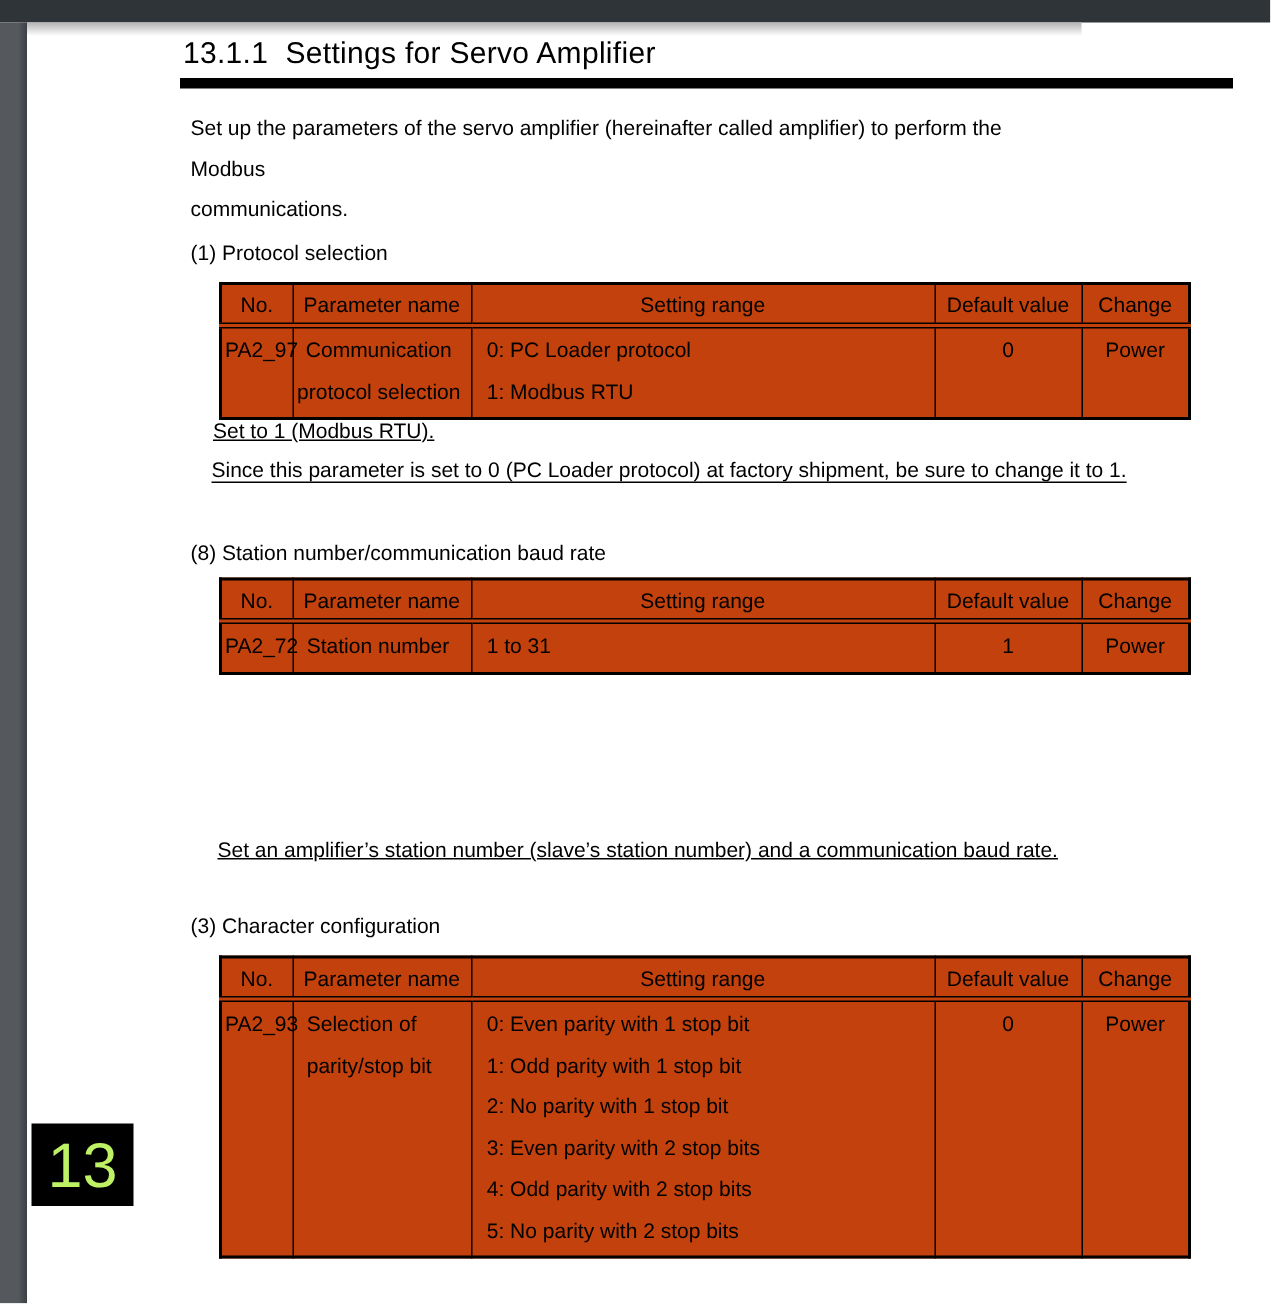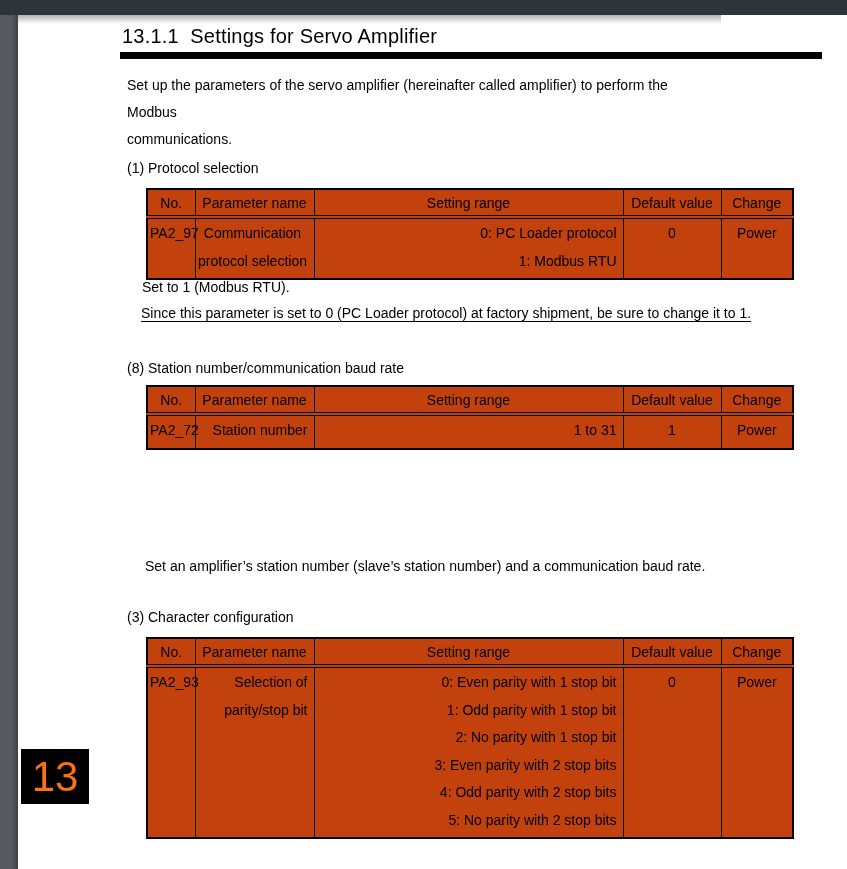--- a/index.html
+++ b/index.html
@@ -10,34 +10,34 @@
              background:linear-gradient(90deg,#55595d 0%,#55595d 68%,#3c4044 100%);}
   .page{position:absolute;left:18px;top:15px;width:703px;height:854px;background:#fff;}
   .page::before{content:"";position:absolute;left:0;top:0;width:100%;height:9px;
                 background:linear-gradient(rgba(0,0,0,.30),rgba(255,255,255,0));pointer-events:none;}
   .title{position:absolute;left:104px;top:10px;margin:0;font-size:20px;font-weight:400;
          white-space:pre;letter-spacing:.2px;}
   .title-rule{position:absolute;left:102px;top:37px;width:702px;height:7px;background:#000;}
   .intro{position:absolute;left:109px;top:57px;margin:0;font-size:14px;line-height:27px;
          white-space:pre-line;}
   .sec-label{position:absolute;font-size:14px;line-height:17px;white-space:pre;}
-  .note{position:absolute;font-size:14px;line-height:17px;white-space:pre;}
+  .note{position:absolute;font-size:14px;line-height:17px;white-space:pre;text-decoration:underline;}
   .note.underline{text-decoration:underline;text-underline-offset:3px;}
   table.ptable{position:absolute;border-collapse:collapse;table-layout:fixed;width:646px;
                border:2px solid #000;background:#c2410c;}
   .ptable th,.ptable td{border:1px solid #000;font-size:14px;font-weight:400;}
   .ptable th{height:25px;padding:0 2px;text-align:center;border-bottom:4px double #000;}
-  .ptable td{vertical-align:top;padding:1px 6px 3px;line-height:27.5px;white-space:pre;text-align:right;}
+  .ptable td{vertical-align:top;padding:1px 6px 3px;line-height:27.5px;white-space:pre;}
   td.c-no{text-align:center;padding-left:2px;padding-right:2px;margin-top:40px;}
   td.c-param{padding-left:9px;}
   td.c-param.center{text-align:center;padding-left:2px;}
   td.c-setting{padding-left:10px;}
   td.c-def,td.c-change{text-align:center;}
   .chapter-tab{position:absolute;left:3px;top:734px;width:68px;height:55px;background:#000;
-               color:#f97316;display:flex;align-items:center;justify-content:center;
+               color:#bef264;display:flex;align-items:center;justify-content:center;
                font-size:42px;line-height:55px;}
 </style>
 </head>
 <body>
 
 <div class="stage">
   <div class="topbar"></div>
   <div class="sidestrip"></div>
   <div class="page">
     <h1 class="title">13.1.1  Settings for Servo Amplifier</h1>

